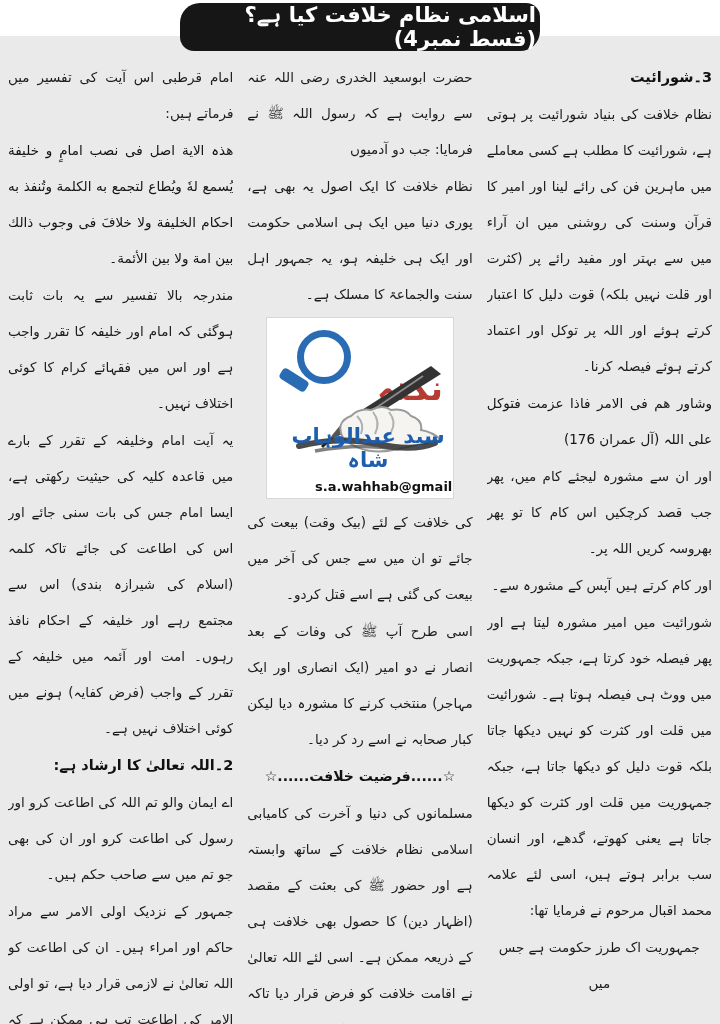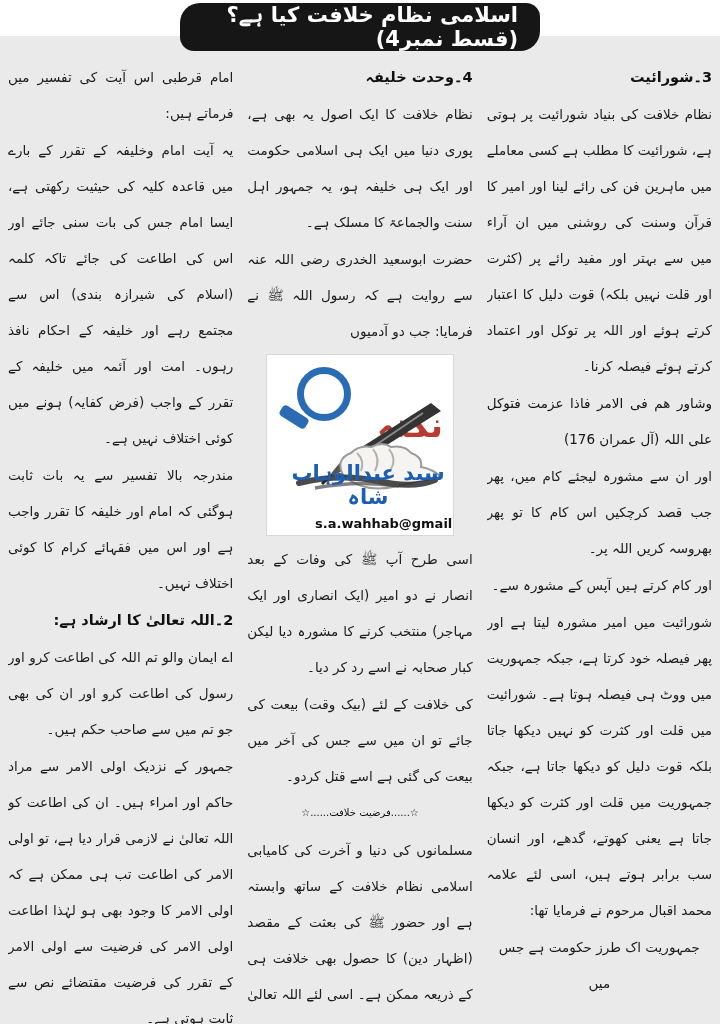--- a/index.html
+++ b/index.html
@@ -13,41 +13,41 @@
     position:absolute;left:0;right:0;top:36px;bottom:0;
     background:#eaeaea;
   }
   
   .title-box{
     position:absolute;top:3px;left:50%;transform:translateX(-50%);
     background:#161616;color:#ffffff;
     height:48px;min-width:320px;
     border-radius:20px 14px 20px 14px;
     display:flex;align-items:center;justify-content:center;
-    padding:0 22px;box-sizing:border-box;
+    padding:0 4px;box-sizing:border-box;
     font-size:21px;font-weight:bold;letter-spacing:.5px;
     z-index:5;
   }
   
   .columns{
     position:absolute;top:58px;right:8px;left:8px;bottom:0;
     display:flex;gap:14px;direction:rtl;
   }
   .col{
     flex:1 1 0;min-width:0;
     font-size:13.5px;line-height:36px;
     text-align:justify;
     overflow:hidden;
   }
   .col p{margin:1px 0;}
   .heading{font-weight:bold;font-size:14.5px;color:#111;}
   .quote{margin:5px 0;color:#141414;}
   .verse{text-align:center;}
   .starline{
-    text-align:center;font-weight:normal;font-size:10px;margin:4px 0;
+    text-align:center;font-weight:bold;font-size:14px;margin:4px 0;
     color:#111;
   }
   
   .logo-box{
     width:186px;height:180px;margin:6px auto;
     background:#ffffff;
     box-shadow:0 0 0 1px #d8d8d8;
     position:relative;
     direction:rtl;
     overflow:hidden;
@@ -99,23 +99,22 @@
     <p>نظام خلافت کی بنیاد شورائیت پر ہوتی ہے، شورائیت کا مطلب ہے کسی معاملے میں ماہرین فن کی رائے لینا اور امیر کا قرآن وسنت کی روشنی میں ان آراء میں سے بہتر اور مفید رائے پر (کثرت اور قلت نہیں بلکہ) قوت دلیل کا اعتبار کرتے ہوئے اور اللہ پر توکل اور اعتماد کرتے ہوئے فیصلہ کرنا۔</p>
     <p class="quote">وشاور ھم فی الامر فاذا عزمت فتوکل علی اللہ (آل عمران 176)</p>
     <p>اور ان سے مشورہ لیجئے کام میں، پھر جب قصد کرچکیں اس کام کا تو پھر بھروسہ کریں اللہ پر۔</p>
     <p>اور کام کرتے ہیں آپس کے مشورہ سے۔</p>
     <p>شورائیت میں امیر مشورہ لیتا ہے اور پھر فیصلہ خود کرتا ہے، جبکہ جمہوریت میں ووٹ ہی فیصلہ ہوتا ہے۔ شورائیت میں قلت اور کثرت کو نہیں دیکھا جاتا بلکہ قوت دلیل کو دیکھا جاتا ہے، جبکہ جمہوریت میں قلت اور کثرت کو دیکھا جاتا ہے یعنی کھوتے، گدھے، اور انسان سب برابر ہوتے ہیں، اسی لئے علامہ محمد اقبال مرحوم نے فرمایا تھا:</p>
     <p class="verse">جمہوریت اک طرز حکومت ہے جس میں</p>
 
   </div>
 
   <div class="col">
-    <p class="heading">4۔وحدت خلیفہ</p>
+    <p>حضرت ابوسعید الخدری رضی اللہ عنہ سے روایت ہے کہ رسول اللہ ﷺ نے فرمایا: جب دو آدمیوں</p>
     <p>نظام خلافت کا ایک اصول یہ بھی ہے، پوری دنیا میں ایک ہی اسلامی حکومت اور ایک ہی خلیفہ ہو، یہ جمہور اہل سنت والجماعۃ کا مسلک ہے۔</p>
-    <p>حضرت ابوسعید الخدری رضی اللہ عنہ سے روایت ہے کہ رسول اللہ ﷺ نے فرمایا: جب دو آدمیوں</p>
 
     <div class="logo-box">
       <span class="brand-word">نکتہ</span>
       <span class="magnifier">
         <span class="lens"></span>
           <span class="handle"></span>
       </span>
       <svg class="hand-art" width="176" height="88" viewBox="0 0 176 88">
         <polygon points="160,0 170,8 84,62 72,56" fill="#333"></polygon>
         <line x1="152" y1="10" x2="90" y2="52" stroke="#8a8a8a" stroke-width="2"></line>
@@ -125,29 +124,30 @@
         <path d="M86 50 Q94 58 90 68" stroke="#b0b0b0" fill="none" stroke-width="2"></path>
         <path d="M102 46 Q110 56 104 68" stroke="#b0b0b0" fill="none" stroke-width="2"></path>
         <path d="M118 46 Q126 56 120 66" stroke="#b0b0b0" fill="none" stroke-width="2"></path>
         <path d="M28 80 Q70 70 106 78 Q142 86 164 77" stroke="#2b2b2b" stroke-width="6" fill="none" stroke-linecap="round" opacity="0.85"></path>
         <path d="M44 85 Q86 77 128 83" stroke="#4a4a4a" stroke-width="3.5" fill="none" opacity="0.7"></path>
       </svg>
       <div class="signature">سید عبدالوہاب شاہ</div>
       <div class="email">s.a.wahhab@gmail.com</div>
     </div>
 
+    <p>کی خلافت کے لئے (بیک وقت) بیعت کی جائے تو ان میں سے جس کی آخر میں بیعت کی گئی ہے اسے قتل کردو۔</p>
     <p>اسی طرح آپ ﷺ کی وفات کے بعد انصار نے دو امیر (ایک انصاری اور ایک مہاجر) منتخب کرنے کا مشورہ دیا لیکن کبار صحابہ نے اسے رد کر دیا۔</p>
-    <p>کی خلافت کے لئے (بیک وقت) بیعت کی جائے تو ان میں سے جس کی آخر میں بیعت کی گئی ہے اسے قتل کردو۔</p>
     <p class="starline">☆......فرضیت خلافت......☆</p>
     <p>مسلمانوں کی دنیا و آخرت کی کامیابی اسلامی نظام خلافت کے ساتھ وابستہ ہے اور حضور ﷺ کی بعثت کے مقصد (اظہار دین) کا حصول بھی خلافت ہی کے ذریعہ ممکن ہے۔ اسی لئے اللہ تعالیٰ نے اقامت خلافت کو فرض قرار دیا تاکہ ہر دور میں خلافت کے ذریعہ مقصد رسالت (اظہار دین) حاصل کیا جاتا رہے۔</p>
 
   </div>
 
   <div class="col">
     <p>امام قرطبی اس آیت کی تفسیر میں فرماتے ہیں:</p>
+    <p class="quote">ھذہ الایة اصل فی نصب امامٍ و خلیفة یُسمع لهٗ ویُطاع لتجمع به الکلمة وتُنفذ به احکام الخلیفة ولا خلافَ فی وجوب ذالك بین امة ولا بین الأئمة۔</p>
+    <p>مندرجہ بالا تفسیر سے یہ بات ثابت ہوگئی کہ امام اور خلیفہ کا تقرر واجب ہے اور اس میں فقہائے کرام کا کوئی اختلاف نہیں۔</p>
     <p>یہ آیت امام وخلیفہ کے تقرر کے بارے میں قاعدہ کلیہ کی حیثیت رکھتی ہے، ایسا امام جس کی بات سنی جائے اور اس کی اطاعت کی جائے تاکہ کلمہ (اسلام کی شیرازہ بندی) اس سے مجتمع رہے اور خلیفہ کے احکام نافذ رہوں۔ امت اور آئمہ میں خلیفہ کے تقرر کے واجب (فرض کفایہ) ہونے میں کوئی اختلاف نہیں ہے۔</p>
-    <p>مندرجہ بالا تفسیر سے یہ بات ثابت ہوگئی کہ امام اور خلیفہ کا تقرر واجب ہے اور اس میں فقہائے کرام کا کوئی اختلاف نہیں۔</p>
     <p class="heading">2۔اللہ تعالیٰ کا ارشاد ہے:</p>
     <p>اے ایمان والو تم اللہ کی اطاعت کرو اور رسول کی اطاعت کرو اور ان کی بھی جو تم میں سے صاحب حکم ہیں۔</p>
     <p>جمہور کے نزدیک اولی الامر سے مراد حاکم اور امراء ہیں۔ ان کی اطاعت کو اللہ تعالیٰ نے لازمی قرار دیا ہے، تو اولی الامر کی اطاعت تب ہی ممکن ہے کہ اولی الامر کا وجود بھی ہو لہٰذا اطاعت اولی الامر کی فرضیت سے اولی الامر کے تقرر کی فرضیت مقتضائے نص سے ثابت ہوتی ہے۔</p>
   </div>
 
 </div>
 
 </body></html>

